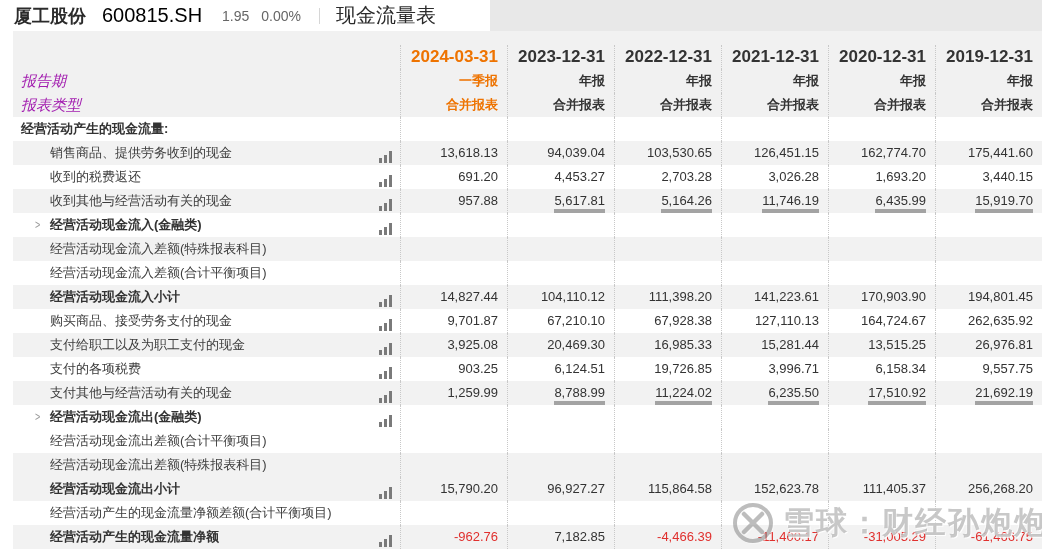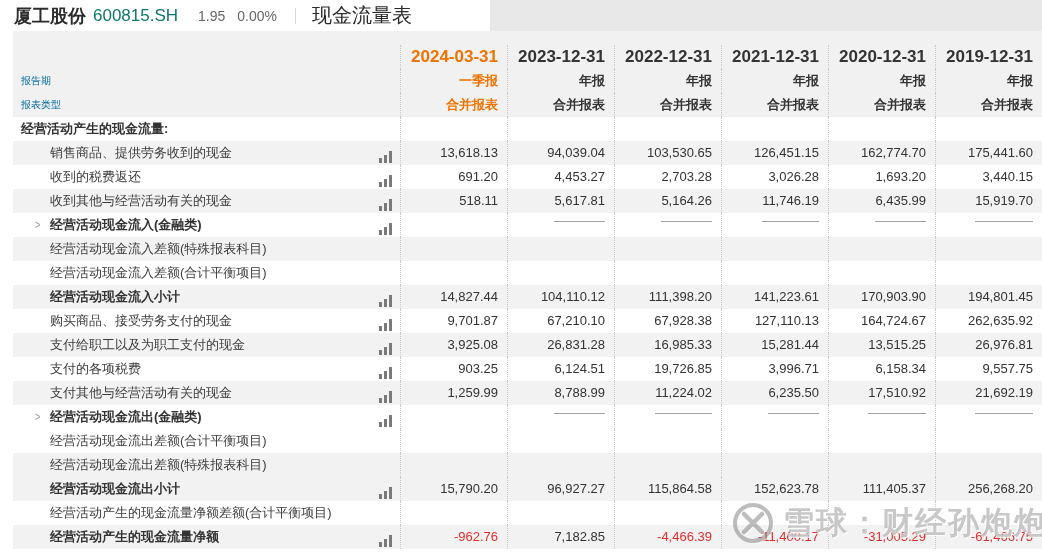--- a/index.html
+++ b/index.html
@@ -4,46 +4,46 @@
 <style>
   html,body{margin:0;padding:0;background:#ffffff;width:1042px;height:553px;overflow:hidden;
     font-family:"Liberation Sans","DejaVu Sans",sans-serif;-webkit-font-smoothing:antialiased;}
   .stage{position:relative;width:1042px;height:553px;background:#fff;}
 
   
   .topbar{position:absolute;left:0;top:0;width:1042px;height:31px;background:#fff;}
   .topbar-gray{position:absolute;left:490px;top:0;right:0;height:31px;background:#e8e8e8;}
   .titlewrap{position:absolute;left:14px;top:0;height:31px;display:flex;align-items:center;white-space:nowrap;}
   .stock-name{font-size:18px;font-weight:700;color:#2b2b2b;font-family:Liberation Mono, monospace;}
-  .stock-code{font-size:17px;color:#0f766e;margin-left:7px;}
+  .stock-code{font-size:20px;color:#000000;margin-left:16px;}
   .stock-price{font-size:14px;color:#666;margin-left:20px;}
   .stock-change{font-size:14px;color:#666;margin-left:12px;}
   .title-divider{width:1px;height:16px;background:#d6d6d6;margin:0 16px 0 18px;}
   .report-title{font-size:20px;color:#2b2b2b;}
 
   
   .card{position:absolute;left:13px;top:31px;width:1029px;height:518px;background:#fff;}
   .thead{background:#f1f1f1;padding-top:14px;height:72px;}
   .trow{display:flex;height:24px;line-height:24px;font-size:13px;}
   .trow.gray{background:#f2f2f2;}
   .label-cell{flex:1;position:relative;color:#3c3c3c;overflow:hidden;white-space:nowrap;}
   .label-cell .lbl{padding-left:37px;display:inline-block;}
   .row-section .lbl{padding-left:8px;font-weight:700;color:#333;}
   .row-bold .lbl{font-weight:700;color:#333;}
   .arrow{position:absolute;left:21px;top:0;color:#999;font-size:12px;transform:scaleX(.75);}
   .bar-icon{position:absolute;right:7px;top:6px;width:14px;height:12px;cursor:pointer;}
   .val-cell{width:107px;box-sizing:border-box;border-left:1px dotted #c8c8c8;text-align:right;
     padding-right:9px;color:#333;overflow:visible;white-space:nowrap;}
   .thead .val-cell{font-weight:700;color:#333;font-size:17px;}
   .thead .trow:nth-child(2) .val-cell,.thead .trow:nth-child(3) .val-cell{font-size:13px;}
-  .thead .label-cell{color:#0369a1;font-size:10px;}
+  .thead .label-cell{color:#a21caf;font-size:15px;font-style:italic;}
   .thead .label-cell .hlbl{padding-left:8px;}
   .col-hl{color:#ee7300 !important;}
   .neg{color:#e0302e;}
-  .u{border-bottom:1px solid #a3a3a3;padding-bottom:13px;cursor:pointer;}
+  .u{border-bottom:4px solid #a3a3a3;padding-bottom:1px;cursor:pointer;}
 
   
   .watermark{position:absolute;left:731px;top:501px;display:flex;align-items:center;z-index:9;
     pointer-events:none;}
   .wm-text{font-size:31px;font-weight:700;letter-spacing:2px;color:rgba(125,125,125,.42);
     text-shadow:1px 1px 0 rgba(255,255,255,.9),-1px -1px 0 rgba(255,255,255,.55);margin-left:8px;white-space:nowrap;}
   .wm-logo{opacity:.5;filter:drop-shadow(1px 1px 0 rgba(255,255,255,.9));}
 </style>
 </head>
 <body>
@@ -127,21 +127,21 @@
           <div class="val-cell"><span>3,026.28</span></div>
           <div class="val-cell"><span>1,693.20</span></div>
           <div class="val-cell"><span>3,440.15</span></div>
         </div>
         <div class="trow gray">
           <div class="label-cell"><span class="lbl">收到其他与经营活动有关的现金</span><span class="bar-icon"><svg width="14" height="12" viewBox="0 0 14 12">
                 <rect x="0" y="7" width="3" height="5" fill="#7a7a7a"></rect>
                 <rect x="5" y="4" width="3" height="8" fill="#7a7a7a"></rect>
                 <rect x="10" y="0" width="3" height="12" fill="#7a7a7a"></rect>
               </svg></span></div>
-          <div class="val-cell"><span>518.11</span></div>
+          <div class="val-cell"><span>957.88</span></div>
           <div class="val-cell"><span class="u">5,617.81</span></div>
           <div class="val-cell"><span class="u">5,164.26</span></div>
           <div class="val-cell"><span class="u">11,746.19</span></div>
           <div class="val-cell"><span class="u">6,435.99</span></div>
           <div class="val-cell"><span class="u">15,919.70</span></div>
         </div>
         <div class="trow row-bold">
           <div class="label-cell"><span class="arrow">&gt;</span><span class="lbl">经营活动现金流入(金融类)</span><span class="bar-icon"><svg width="14" height="12" viewBox="0 0 14 12">
                 <rect x="0" y="7" width="3" height="5" fill="#7a7a7a"></rect>
                 <rect x="5" y="4" width="3" height="8" fill="#7a7a7a"></rect>
@@ -198,21 +198,21 @@
           <div class="val-cell"><span>164,724.67</span></div>
           <div class="val-cell"><span>262,635.92</span></div>
         </div>
         <div class="trow gray">
           <div class="label-cell"><span class="lbl">支付给职工以及为职工支付的现金</span><span class="bar-icon"><svg width="14" height="12" viewBox="0 0 14 12">
                 <rect x="0" y="7" width="3" height="5" fill="#7a7a7a"></rect>
                 <rect x="5" y="4" width="3" height="8" fill="#7a7a7a"></rect>
                 <rect x="10" y="0" width="3" height="12" fill="#7a7a7a"></rect>
               </svg></span></div>
           <div class="val-cell"><span>3,925.08</span></div>
-          <div class="val-cell"><span>26,831.28</span></div>
+          <div class="val-cell"><span>20,469.30</span></div>
           <div class="val-cell"><span>16,985.33</span></div>
           <div class="val-cell"><span>15,281.44</span></div>
           <div class="val-cell"><span>13,515.25</span></div>
           <div class="val-cell"><span>26,976.81</span></div>
         </div>
         <div class="trow">
           <div class="label-cell"><span class="lbl">支付的各项税费</span><span class="bar-icon"><svg width="14" height="12" viewBox="0 0 14 12">
                 <rect x="0" y="7" width="3" height="5" fill="#7a7a7a"></rect>
                 <rect x="5" y="4" width="3" height="8" fill="#7a7a7a"></rect>
                 <rect x="10" y="0" width="3" height="12" fill="#7a7a7a"></rect>

